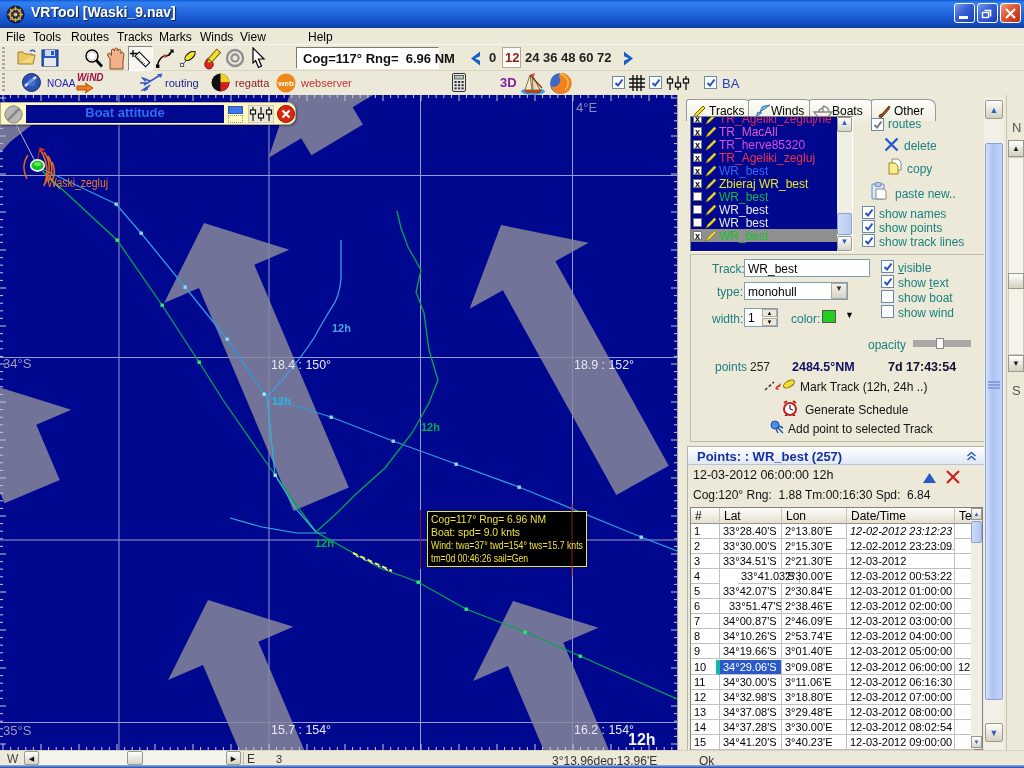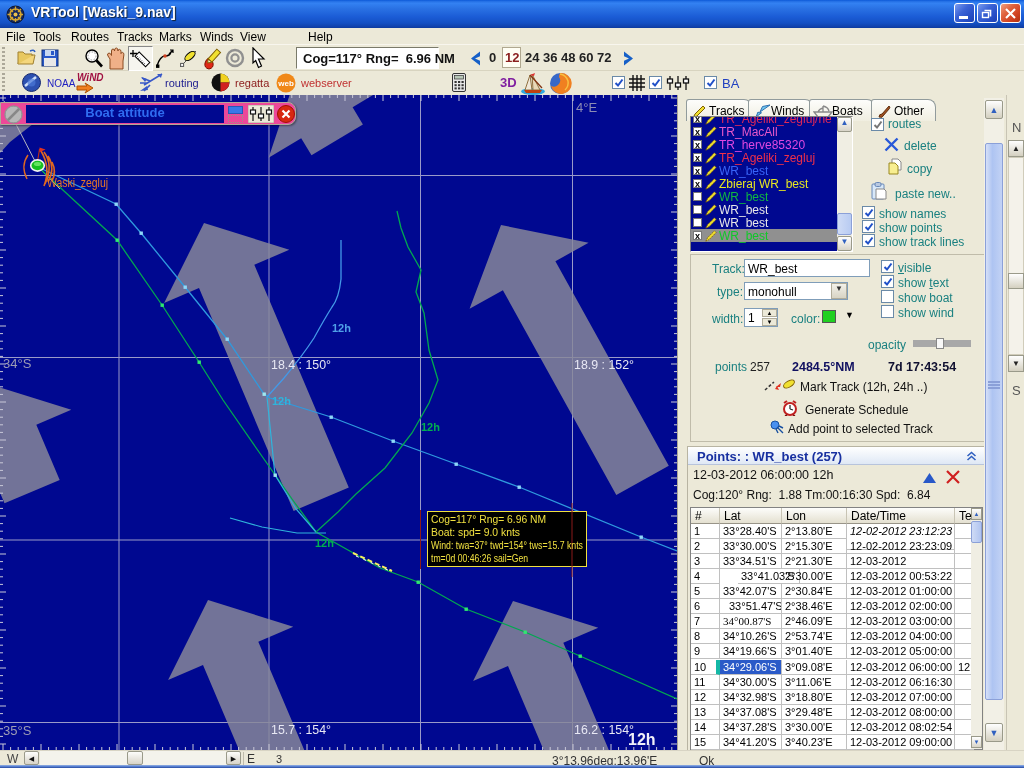--- a/index.html
+++ b/index.html
@@ -265,21 +265,21 @@
     <text x="431" y="454" font-size="11" fill="#f0e040" font-family="Liberation Sans,sans-serif" textLength="152" lengthAdjust="spacingAndGlyphs">Wind: twa=37° twd=154° tws=15.7 knts</text>
     <text x="431" y="467" font-size="11" fill="#f0e040" font-family="Liberation Sans,sans-serif" textLength="97" lengthAdjust="spacingAndGlyphs">tm=0d 00:46:26 sail=Gen</text>
     <path d="M28 60 C23 67 23 76 27 84" stroke="#e06820" stroke-width="1.4" fill="none"></path>
     <path d="M44 57 C50 65 51 76 45 89 M48 61 C53 69 53 78 48 87 M41 56 C47 66 49 78 44 91 M52 67 C55 73 55 80 52 86" stroke="#e06820" stroke-width="1.6" fill="none"></path>
     <line x1="37" y1="70" x2="39.5" y2="54" stroke="#c03010" stroke-width="1.1"></line>
     <path d="M39.5 52.5 l6 2 -6 2.8 Z" fill="#e03020"></path>
     <ellipse cx="37.5" cy="70.5" rx="6.8" ry="5.6" fill="#18c020" stroke="#f2f2f2" stroke-width="1.6"></ellipse>
     <ellipse cx="37.5" cy="69" rx="3.6" ry="2.1" fill="#66e460"></ellipse>
     <text x="47" y="92" font-size="12" fill="#e87828" font-family="Liberation Sans,sans-serif" textLength="61" lengthAdjust="spacingAndGlyphs">Waski_zegluj</text>
   </svg>
-<div class="ab" style="left:0px;top:102px;width:296px;height:23px;background:#ec4899;border:1px solid #b0aa98;border-radius:0 8px 8px 0;box-shadow:1px 1px 2px rgba(0,0,0,.4);">
+<div class="ab" style="left:0px;top:102px;width:296px;height:23px;background:#fef9c3;border:1px solid #b0aa98;border-radius:0 8px 8px 0;box-shadow:1px 1px 2px rgba(0,0,0,.4);">
 <svg class="ab" style="left:3px;top:2px" width="19" height="19" viewBox="0 0 19 19">
       <circle cx="9.5" cy="9.5" r="8.5" fill="#b8b8b8" stroke="#888"></circle>
       <path d="M3.5 15.5 L15.5 3.5" stroke="#888" stroke-width="2.5"></path>
       <circle cx="9.5" cy="9.5" r="8.5" fill="none" stroke="#999"></circle>
     </svg>
 <div class="ab" style="left:25px;top:2px;width:198px;height:18px;background:#000890;text-align:center;color:#2f6cf0;font-weight:bold;font-size:13px;">Boat attitude</div>
 <div class="ab" style="left:227px;top:3px;width:15px;height:8px;background:#3a78e8;border:1px solid #2858b8;"></div>
 <div class="ab" style="left:227px;top:12px;width:15px;height:8px;border:1px dotted #9a9488;"></div>
 <svg class="ab" style="left:247px;top:2px" width="26" height="18" viewBox="0 0 26 18">
       <rect x="0" y="0" width="26" height="18" fill="#ece9d8" stroke="#b0aa98"></rect>
@@ -597,21 +597,21 @@
 <div class="ab" style="left:847px;top:599.2px;width:108px;height:15.05px;border-right:1px solid #c0c0c0;border-bottom:1px solid #c0c0c0;font-size:11px;color:#000;white-space:nowrap;overflow:hidden;">
     <span class="ab" style="left:3px;top:1px;">12-03-2012 02:00:00</span>
   </div>
 <div class="ab" style="left:955px;top:599.2px;width:19px;height:15.05px;border-right:1px solid #c0c0c0;border-bottom:1px solid #c0c0c0;font-size:11px;color:#000;white-space:nowrap;overflow:hidden;">
     <span class="ab" style="left:3px;top:1px;"></span>
   </div>
 <div class="ab" style="left:691px;top:614.3px;width:29px;height:15.05px;border-right:1px solid #c0c0c0;border-bottom:1px solid #c0c0c0;font-size:11px;color:#000;white-space:nowrap;overflow:hidden;">
     <span class="ab" style="left:3px;top:1px;">7</span>
   </div>
 <div class="ab" style="left:720px;top:614.3px;width:62px;height:15.05px;border-right:1px solid #c0c0c0;border-bottom:1px solid #c0c0c0;font-size:11px;color:#000;white-space:nowrap;overflow:hidden;">
-    <span class="ab" style="left:3px;top:1px;font-family:Liberation Serif, serif;">34°00.87'S</span>
+    <span class="ab" style="left:3px;top:1px;">34°00.87'S</span>
   </div>
 <div class="ab" style="left:782px;top:614.3px;width:65px;height:15.05px;border-right:1px solid #c0c0c0;border-bottom:1px solid #c0c0c0;font-size:11px;color:#000;white-space:nowrap;overflow:hidden;">
     <span class="ab" style="left:3px;top:1px;">2°46.09'E</span>
   </div>
 <div class="ab" style="left:847px;top:614.3px;width:108px;height:15.05px;border-right:1px solid #c0c0c0;border-bottom:1px solid #c0c0c0;font-size:11px;color:#000;white-space:nowrap;overflow:hidden;">
     <span class="ab" style="left:3px;top:1px;">12-03-2012 03:00:00</span>
   </div>
 <div class="ab" style="left:955px;top:614.3px;width:19px;height:15.05px;border-right:1px solid #c0c0c0;border-bottom:1px solid #c0c0c0;font-size:11px;color:#000;white-space:nowrap;overflow:hidden;">
     <span class="ab" style="left:3px;top:1px;"></span>
   </div>

